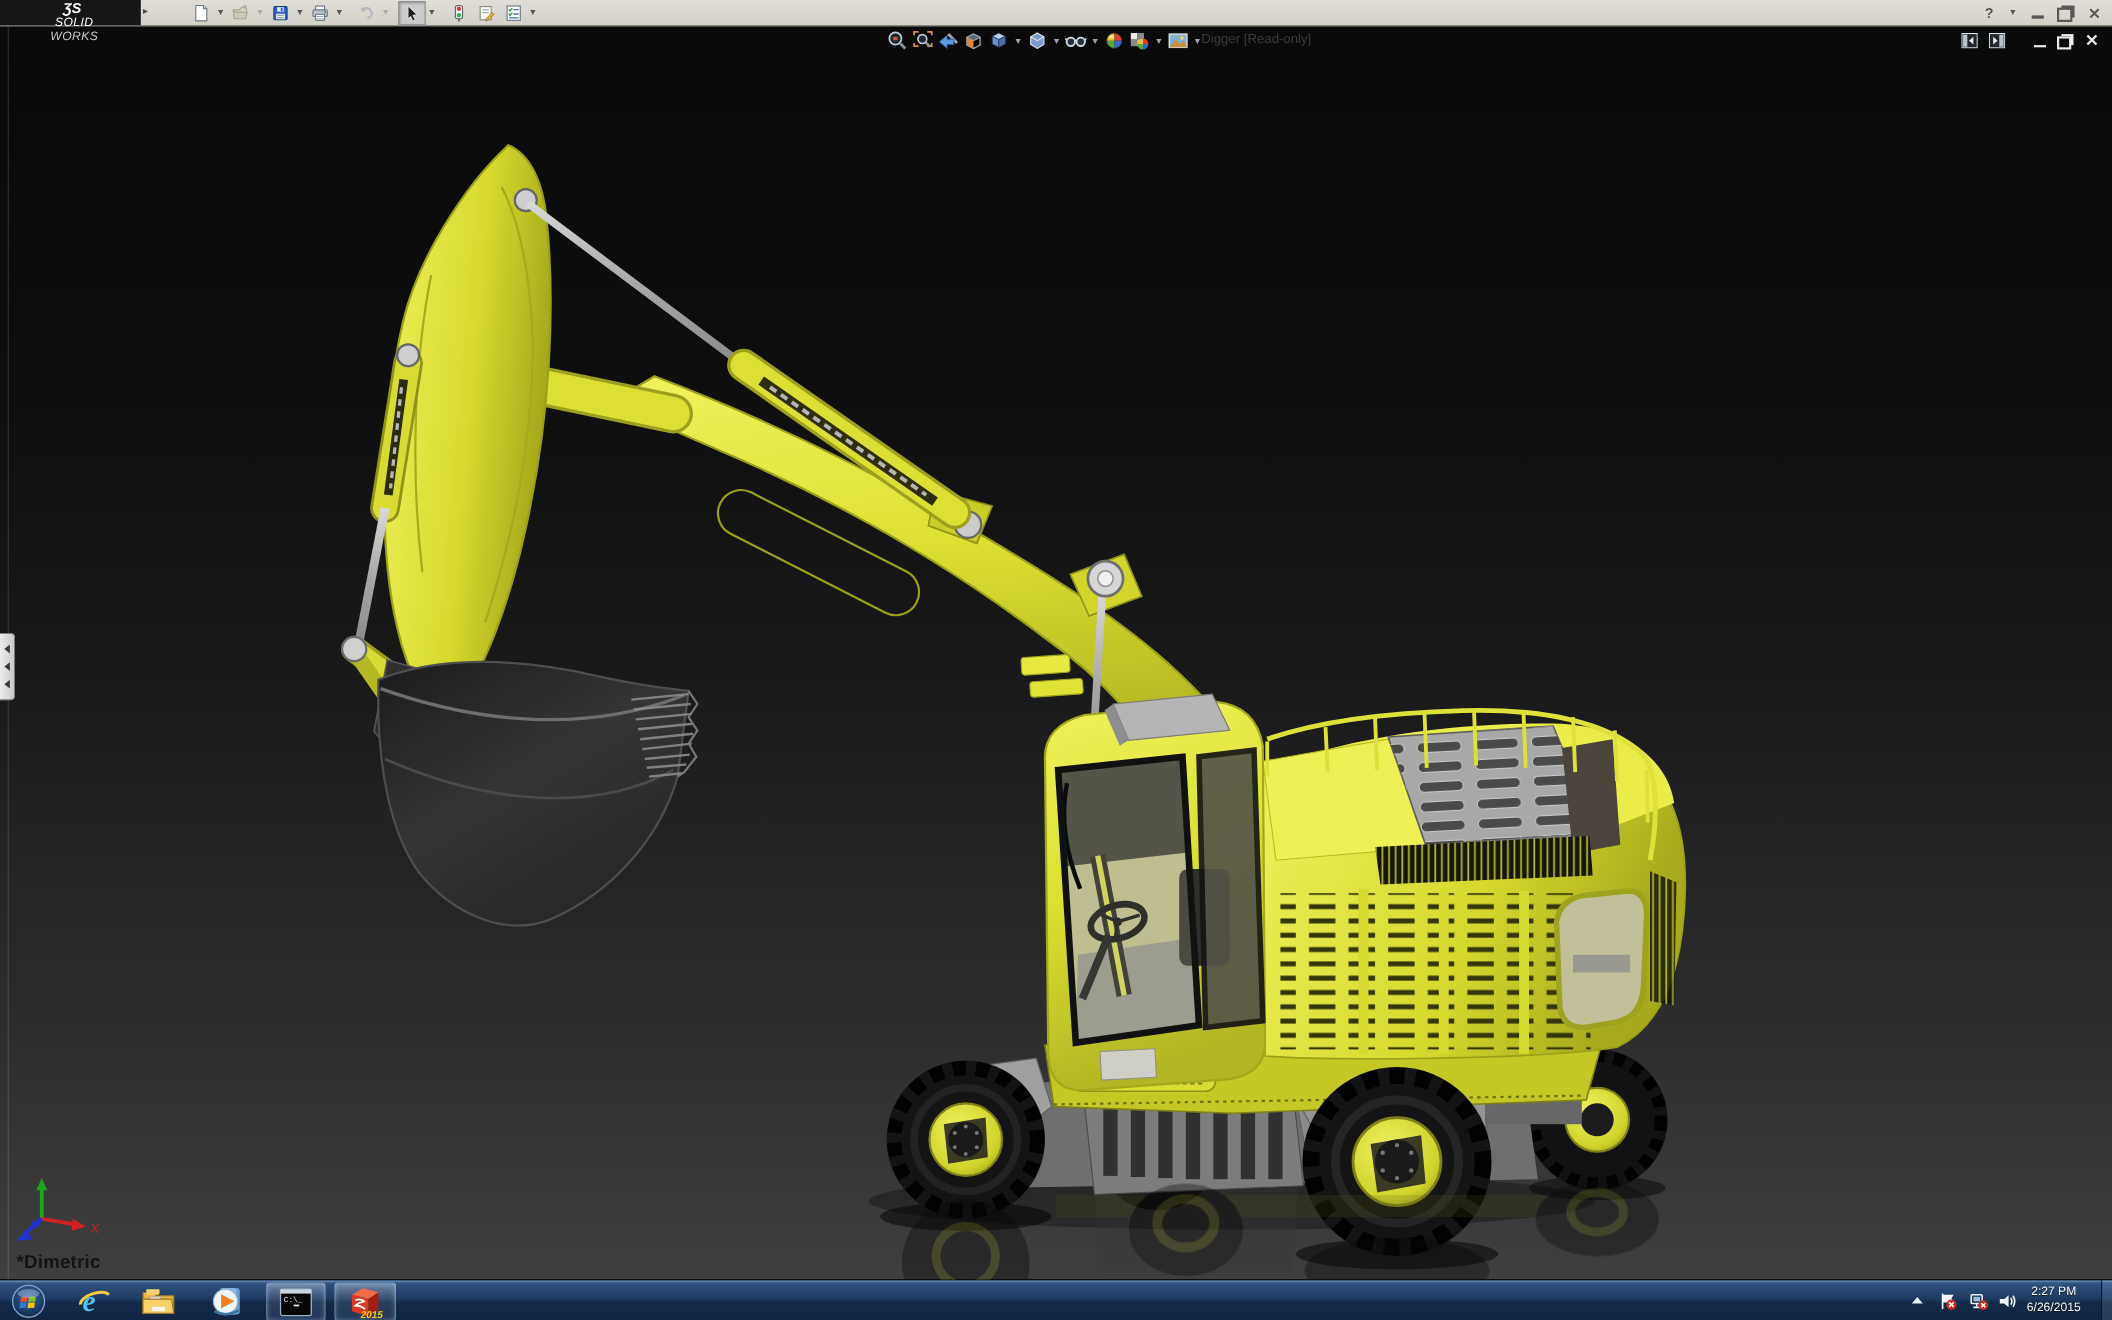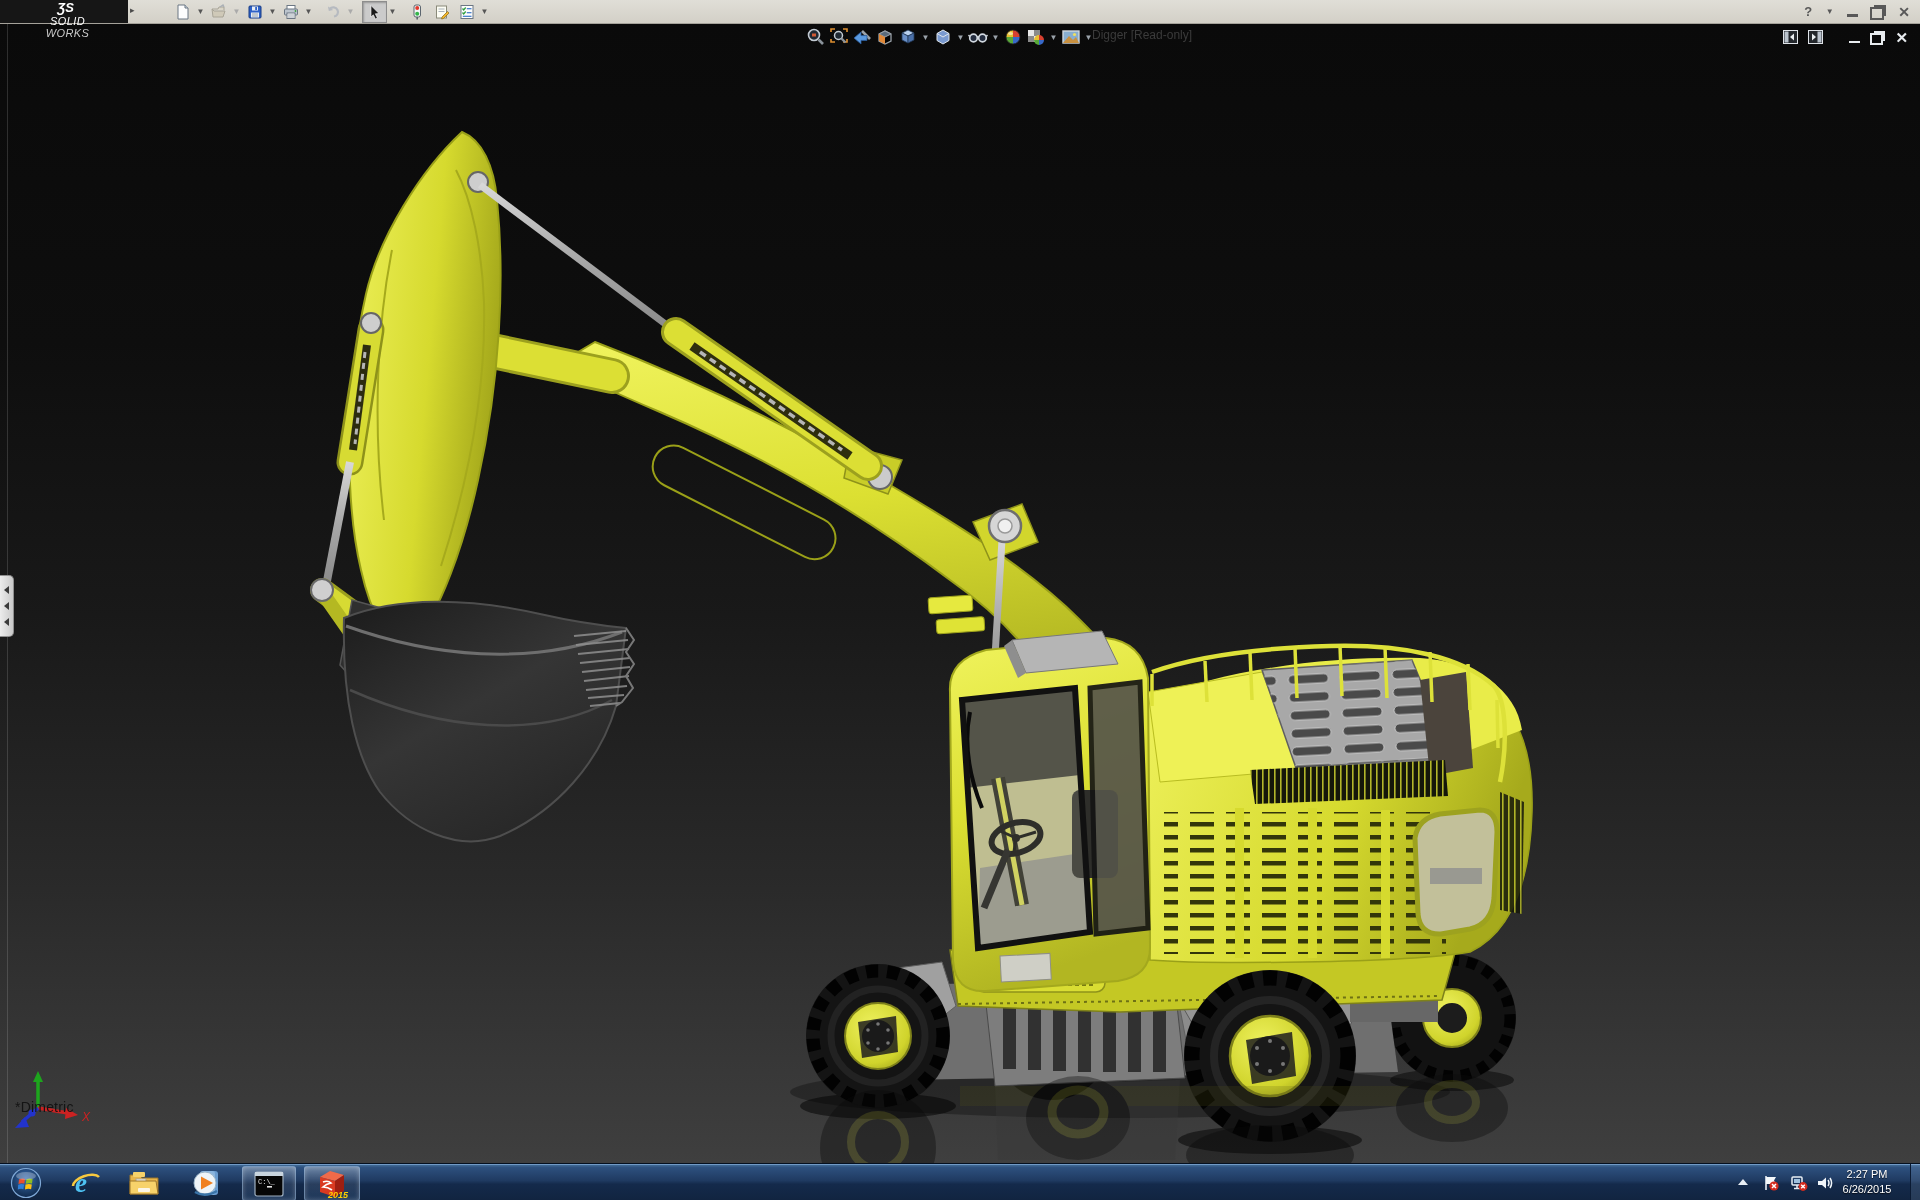--- a/index.html
+++ b/index.html
@@ -34,21 +34,21 @@
   .hud .ico{width:20px;height:20px;}
   .hud .hdd{width:9px;color:#9aa2aa;font-size:8px;text-align:center;}
   .doc-controls{position:absolute;right:12px;top:6px;display:flex;gap:10px;align-items:center;}
   .doc-min{width:11px;height:2px;background:#e8ecef;margin-top:9px;}
   .doc-restore{width:9px;height:8px;border:2px solid #e8ecef;box-shadow:3px -3px 0 -1px #e8ecef;margin-top:4px;margin-right:2px;}
   .doc-close{color:#e8ecef;font-size:15px;font-weight:bold;line-height:15px;}
   .tree-tab{position:absolute;left:0;top:552px;width:13px;height:60px;
     background:linear-gradient(90deg,#ececec,#c9c9c9);border:1px solid #8f8f8f;border-left:none;
     border-radius:0 5px 5px 0;display:flex;flex-direction:column;justify-content:center;align-items:center;gap:8px;}
   .tri-left{width:0;height:0;border-top:4px solid transparent;border-bottom:4px solid transparent;border-right:5px solid #3a3a3a;}
-  .view-label{position:absolute;left:15px;top:1076px;font-size:14px;color:#141414;font-weight:normal;letter-spacing:.2px;}
+  .view-label{position:absolute;left:15px;top:1115px;font-size:17px;color:#141414;font-weight:bold;letter-spacing:.2px;}
   
   .taskbar{position:absolute;top:1163px;left:0;width:1920px;height:37px;
     background:linear-gradient(180deg,#49759f 0%,#2d507e 10%,#1f3a61 46%,#142a4b 56%,#112440 100%);
     border-top:1px solid #05101f;box-sizing:border-box;z-index:40;}
   .taskbar::before{content:"";position:absolute;top:0;left:0;right:0;height:1px;background:rgba(150,190,235,.55);}
   .tb-item{position:absolute;top:2px;height:33px;display:flex;align-items:center;justify-content:center;}
   .tb-box{border:1px solid rgba(165,195,225,.55);border-radius:3px;
     background:linear-gradient(180deg,rgba(255,255,255,.30),rgba(255,255,255,.10) 42%,rgba(80,130,190,.22));
     box-shadow:inset 0 0 5px rgba(255,255,255,.28);}
   .tray-ico{position:absolute;top:10px;width:18px;height:18px;}

